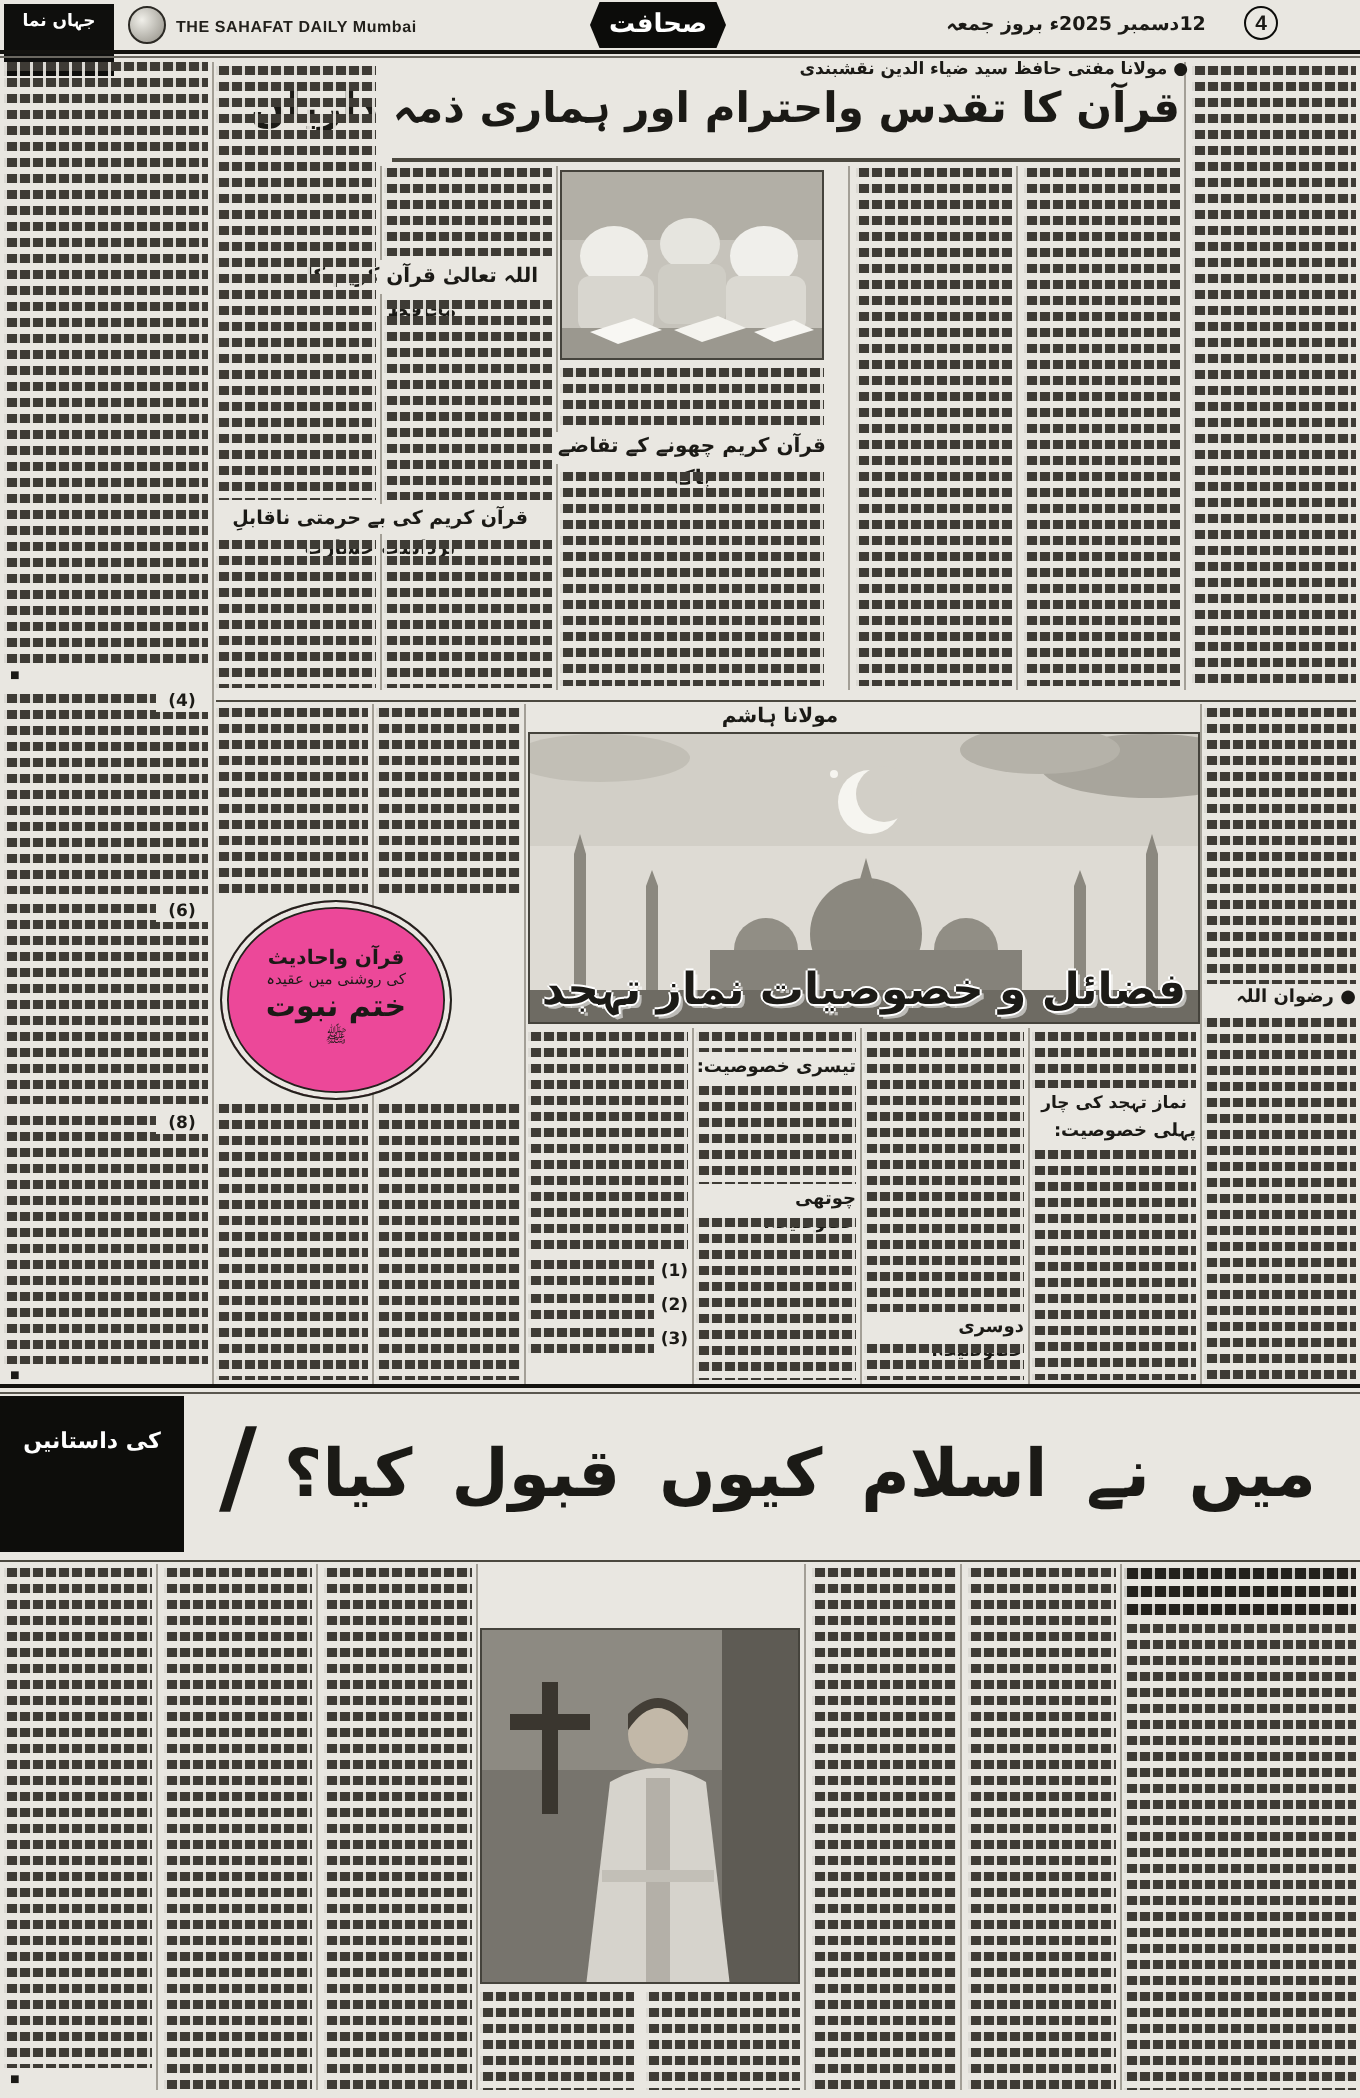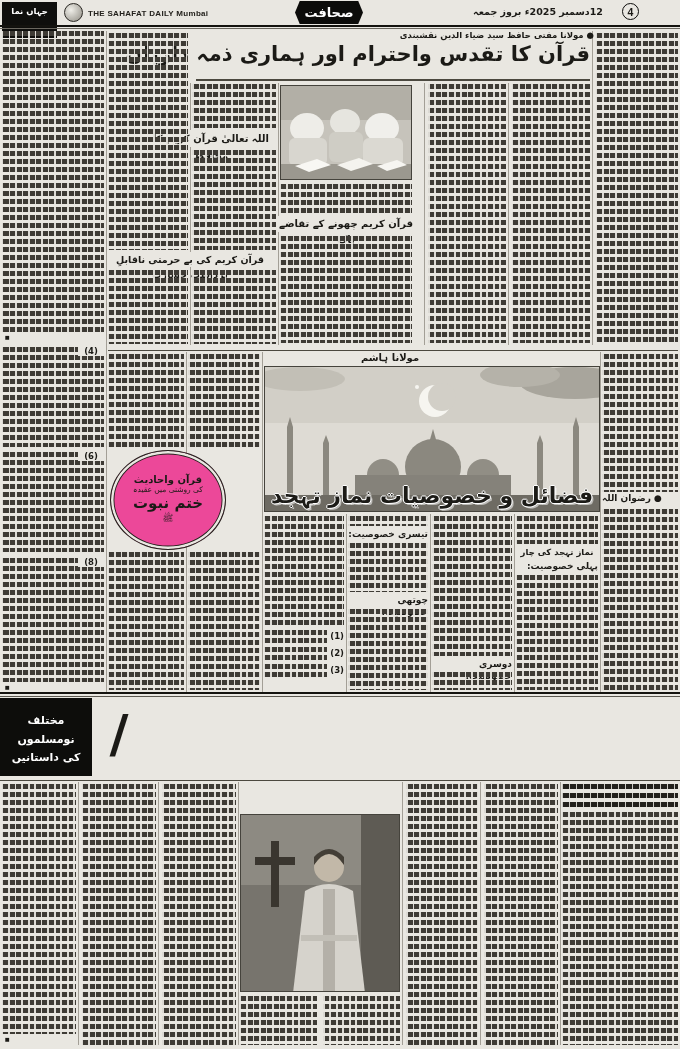--- a/index.html
+++ b/index.html
@@ -149,21 +149,21 @@
       <polygon points="168,62 164,76 172,76" fill="#8b887f"></polygon>
       <circle cx="118" cy="108" r="16" fill="#918e85"></circle>
       <circle cx="218" cy="108" r="16" fill="#918e85"></circle>
       <rect x="90" y="108" width="156" height="38" fill="#85827a"></rect>
       <rect x="0" y="128" width="336" height="18" fill="#6e6b63"></rect>
     </svg>
     <div class="img-title">فضائل و خصوصیات نماز تہجد</div>
   </div>
 
   <div class="abs greek" style="left:602px;top:354px;width:76px;height:138px;"></div>
-  <div class="abs urdu" style="left:602px;top:493px;width:76px;font-size:9px;font-weight:bold;text-align:left;white-space:nowrap;">
+  <div class="abs urdu" style="left:602px;top:493px;width:76px;font-size:9px;font-weight:bold;text-align:right;white-space:nowrap;">
     <span>●</span>
     <span>رضوان اللہ</span>
   </div>
   <div class="abs greek" style="left:602px;top:509px;width:76px;height:181px;"></div>
 
   <div class="abs greek" style="left:108px;top:354px;width:76px;height:94px;"></div>
   <div class="abs greek" style="left:188px;top:354px;width:72px;height:94px;"></div>
   <div class="abs greek" style="left:108px;top:552px;width:76px;height:138px;"></div>
   <div class="abs greek" style="left:188px;top:552px;width:72px;height:138px;"></div>
   <div class="abs badge" style="left:110px;top:450px;width:116px;height:100px;">
@@ -203,24 +203,24 @@
 
   <div class="abs greek" style="left:516px;top:516px;width:82px;height:28px;"></div>
   <div class="abs subhead" style="left:516px;top:546px;width:82px;height:12px;font-size:8.5px;line-height:12px;">نماز تہجد کی چار خصوصیتیں:</div>
   <div class="abs subhead" style="left:516px;top:560px;width:82px;height:12px;font-size:9px;line-height:12px;text-align:right;">پہلی خصوصیت:</div>
   <div class="abs greek" style="left:516px;top:575px;width:82px;height:115px;"></div>
 
   <div class="abs" style="left:0;top:692px;width:680px;height:2.2px;background:#14130f;"></div>
   <div class="abs" style="left:0;top:696px;width:680px;height:1px;background:#5a574f;"></div>
 
   <div class="abs sidebox urdu" style="left:0;top:698px;width:92px;height:78px;">
-    <div>مختلف نومسلموں</div>
     <div>کی داستانیں</div>
   </div>
   <div class="abs urdu" style="left:96px;top:698px;width:46px;height:72px;font-size:52px;font-weight:700;text-align:center;line-height:72px;">/</div>
+  <div class="abs urdu" style="left:140px;top:706px;width:520px;height:62px;font-size:33px;font-weight:800;text-align:center;line-height:62px;word-spacing:8px;white-space:nowrap;">میں نے اسلام کیوں قبول کیا؟</div>
   <div class="abs hrule" style="left:0;top:780px;width:680px;height:1px;"></div>
 
   <div class="abs vrule" style="left:78px;top:782px;height:263px;"></div>
   <div class="abs vrule" style="left:158px;top:782px;height:263px;"></div>
   <div class="abs vrule" style="left:238px;top:782px;height:263px;"></div>
   <div class="abs vrule" style="left:402px;top:782px;height:263px;"></div>
   <div class="abs vrule" style="left:480px;top:782px;height:263px;"></div>
   <div class="abs vrule" style="left:560px;top:782px;height:263px;"></div>
 
 

